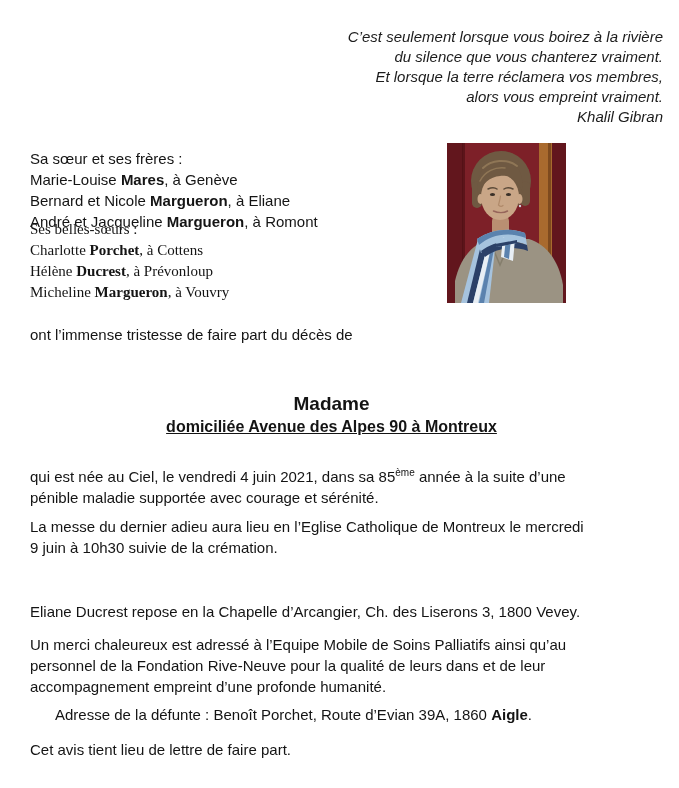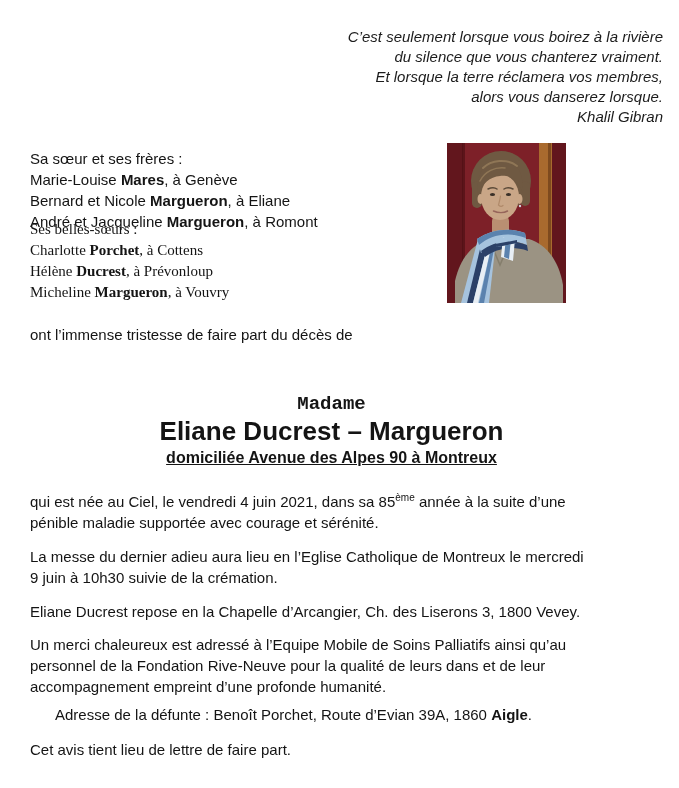--- a/index.html
+++ b/index.html
@@ -15,39 +15,39 @@
   .quote{
     top:27px;right:16px;
     text-align:right;font-style:italic;
     font-size:15px;line-height:20px;color:#1c1c1c;margin-left:18px;
   }
   .left-block{left:30px;}
   b{font-weight:bold;}
   .title-block{
     top:392px;left:30px;width:603px;text-align:center;font-weight:bold;
   }
-  .title-madame{font-size:19px;line-height:24px;font-family:Liberation Mono, monospace;}
+  .title-madame{font-size:19px;line-height:24px;}
   .title-name{font-size:26px;line-height:31px;}
   .title-residence{font-size:16px;line-height:22px;text-decoration:underline;}
   sup{font-size:10px;line-height:0;vertical-align:super;}
   .photo{
     top:143px;left:447px;width:119px;height:160px;
   }
   .photo svg{display:block;}
 </style>
 </head>
 <body>
 
 <div class="page">
 
   <div class="abs quote">
     <div>C’est seulement lorsque vous boirez à la rivière</div>
     <div>du silence que vous chanterez vraiment.</div>
     <div>Et lorsque la terre réclamera vos membres,</div>
-    <div>alors vous danserez lorsque.</div>
+    <div>alors vous empreint vraiment.</div>
     <div>Khalil Gibran</div>
   </div>
 
   <div class="abs left-block" style="top:148px;">
     <div>Sa sœur et ses frères :</div>
     <div><span>Marie-Louise </span><b>Mares</b><span>, à Genève</span></div>
     <div><span>Bernard et Nicole </span><b>Margueron</b><span>, à Eliane</span></div>
     <div><span>André et Jacqueline </span><b>Margueron</b><span>, à Romont</span></div>
   </div>
 
@@ -57,30 +57,29 @@
     <div><span>Hélène </span><b>Ducrest</b><span>, à Prévonloup</span></div>
     <div><span>Micheline </span><b>Margueron</b><span>, à Vouvry</span></div>
   </div>
 
   <div class="abs left-block" style="top:324px;">
     <div>ont l’immense tristesse de faire part du décès de</div>
   </div>
 
   <div class="abs title-block">
     <div class="title-madame">Madame</div>
-    <div class="title-name">Eliane Ducrest – Margueron</div>
     <div class="title-residence">domiciliée Avenue des Alpes 90 à Montreux</div>
   </div>
 
-  <div class="abs left-block" style="top:491px;">
+  <div class="abs left-block" style="top:466px;">
     <div><span>qui est née au Ciel, le vendredi 4 juin 2021, dans sa 85</span><sup>ème</sup><span> année à la suite d’une</span></div>
     <div>pénible maladie supportée avec courage et sérénité.</div>
   </div>
 
-  <div class="abs left-block" style="top:546px;">
+  <div class="abs left-block" style="top:516px;">
     <div>La messe du dernier adieu aura lieu en l’Eglise Catholique de Montreux le mercredi</div>
     <div>9 juin à 10h30 suivie de la crémation.</div>
   </div>
 
   <div class="abs left-block" style="top:601px;">
     <div>Eliane Ducrest repose en la Chapelle d’Arcangier, Ch. des Liserons 3, 1800 Vevey.</div>
   </div>
 
   <div class="abs left-block" style="top:634px;">
     <div>Un merci chaleureux est adressé à l’Equipe Mobile de Soins Palliatifs ainsi qu’au</div>

